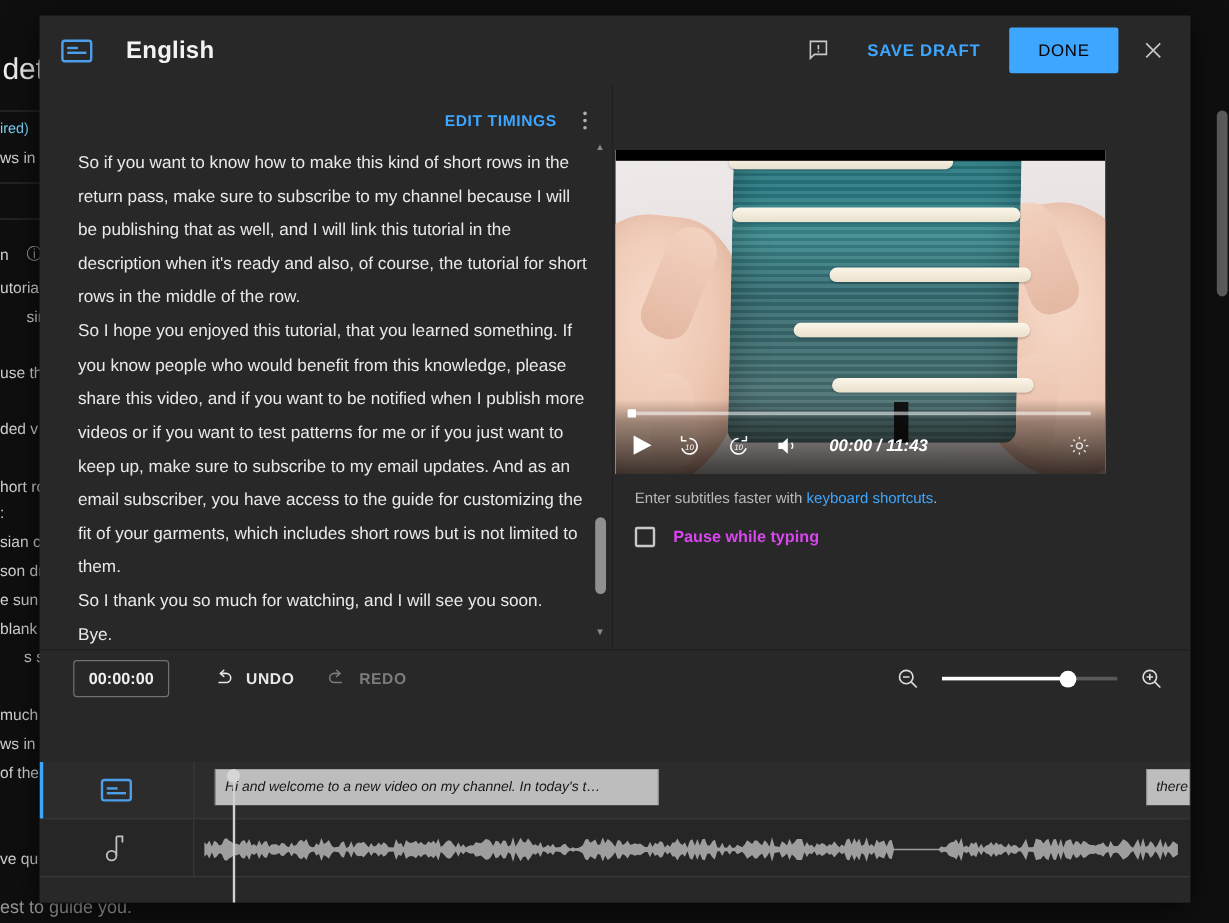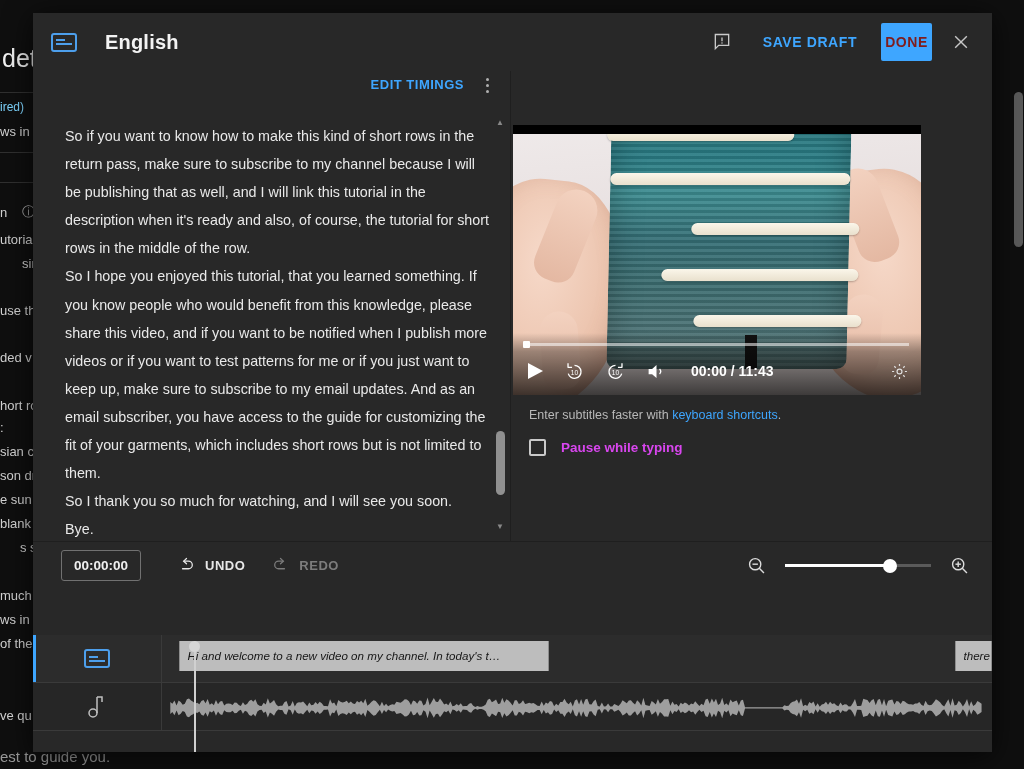--- a/index.html
+++ b/index.html
@@ -94,39 +94,39 @@
     width: 30px; height: 30px; display: flex; align-items: center; justify-content: center;
     margin-right: 16px; cursor: pointer;
   }
   #save-draft-btn {
     font-size: 14px; font-weight: 700; color: #3ea6ff; letter-spacing: .6px;
     background: none; border: none; cursor: pointer; padding: 8px 10px;
     font-family: inherit;
     text-align: center;
   }
   #done-btn {
-    margin-left: 14px; background: #3ea6ff; color: #7f1d1d;
-    font-size: 14px; font-weight: 700; letter-spacing: .6px;
-    border: none; border-radius: 2px; padding: 11px 4px; cursor: pointer;
+    margin-left: 14px; background: #3ea6ff; color: #000000;
+    font-size: 14px; font-weight: 400; letter-spacing: .6px;
+    border: none; border-radius: 2px; padding: 11px 24px; cursor: pointer;
     font-family: inherit;
   }
   #close-btn {
     margin-left: 12px; width: 34px; height: 34px; cursor: pointer;
     display: flex; align-items: center; justify-content: center;
   }
 
   
   #modal-body { display: flex; height: 470px; }
 
   #editor-pane {
     width: 478px; background: #282828; position: relative;
     border-right: 1px solid #1f1f1f;
   }
   #editor-toolbar {
-    height: 43px; display: flex; align-items: flex-start; justify-content: flex-end;
+    height: 43px; display: flex; align-items: flex-end; justify-content: flex-end;
     padding-right: 12px; gap: 4px;
   }
   #edit-timings-btn {
     font-size: 13px; font-weight: 700; color: #3ea6ff; letter-spacing: .5px;
     background: none; border: none; cursor: pointer; padding: 6px 8px;
     font-family: inherit;
   }
   #overflow-btn {
     width: 22px; height: 28px; display: flex; flex-direction: column;
     align-items: center; justify-content: center; gap: 3px; cursor: pointer;
@@ -149,21 +149,21 @@
   #transcript-scroll-thumb {
     position: absolute; right: 0; width: 9px; height: 64px; bottom: 36px;
     background: #909090; border-radius: 5px;
   }
   .sb-arrow { position: absolute; right: 1px; color: #888; font-size: 8px; line-height: 8px; }
 
   
   #player-pane { flex: 1; background: #282828; position: relative; }
   #video-frame {
     position: absolute; left: 2px; top: 54px; width: 408px; height: 270px;
-    background: #fdba74; overflow: hidden;
+    background: #fdba74; overflow: hidden; font-style: italic;
   }
   #video-still { position: absolute; inset: 0; }
   .vs-bg { position: absolute; inset: 0; background:
       linear-gradient(175deg, #efeaea 0%, #e6dede 45%, #dcd2d0 100%); }
   .fabric {
     position: absolute; left: 96px; top: -6px; width: 240px; height: 250px;
     background:
       repeating-linear-gradient(0deg, rgba(0,0,0,.10) 0 3px, rgba(255,255,255,.07) 3px 6px),
       linear-gradient(180deg,#2d7f86 0%, #2a7c84 16%, #3d8c90 30%, #356f76 48%, #3c6d70 66%, #4a7174 84%, #5d7d7c 100%);
     border-radius: 4px 4px 10px 10px;

